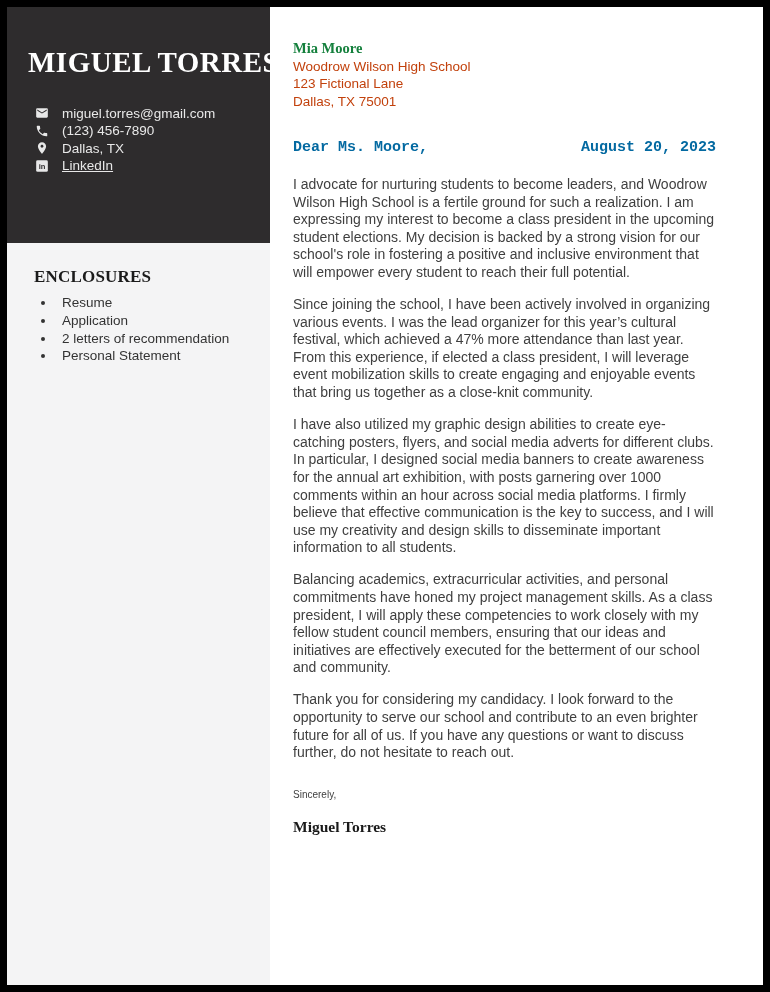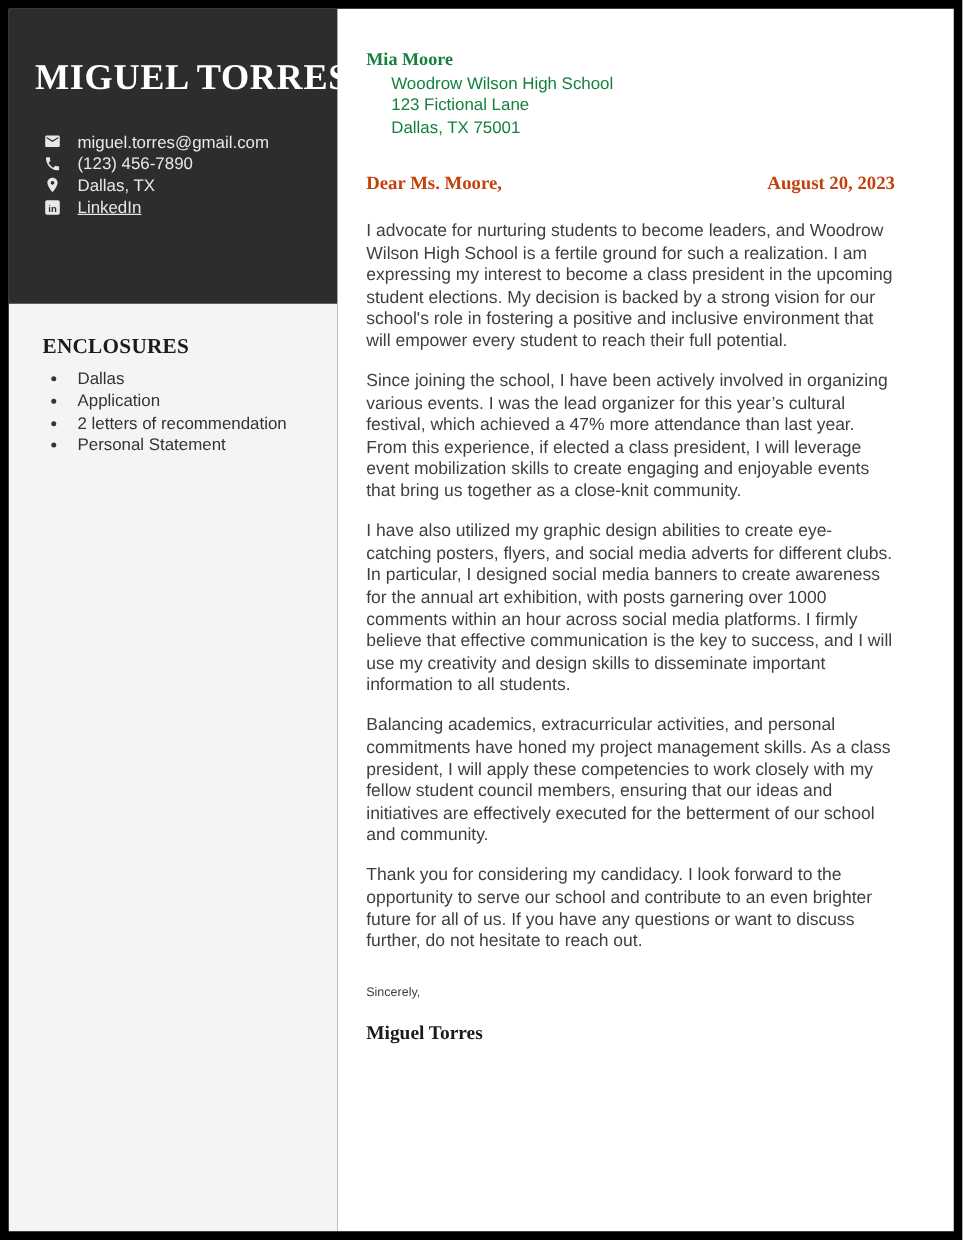--- a/index.html
+++ b/index.html
@@ -94,34 +94,33 @@
   .recipient-name {
     font-family: "Liberation Serif", serif;
     font-weight: bold;
     font-size: 14.5px;
     color: #15803d;
     line-height: 17.5px;
   }
   .recipient-line {
     font-size: 13.5px;
     line-height: 17.5px;
-    color: #15803d;
-    margin-left: 20px;
+    color: #c2410c;
   }
   .salutation-row {
     margin-top: 29px;
     display: flex;
     justify-content: space-between;
     align-items: baseline;
   }
   .salutation, .letter-date {
-    font-family: Liberation Serif, serif;
+    font-family: Liberation Mono, monospace;
     font-weight: bold;
     font-size: 15px;
-    color: #c2410c;
+    color: #0369a1;
   }
   .paragraphs { margin-top: 20px; }
   .paragraphs p {
     font-size: 14px;
     line-height: 17.6px;
     margin-bottom: 14.5px;
     color: #3f3f3f;
   }
   .closing {
     margin-top: 27px;
@@ -178,21 +177,21 @@
               </svg>
           </span>
           <span class="contact-link">LinkedIn</span>
         </div>
       </div>
     </div>
 
     <div class="enclosures">
       <div class="enclosures-heading">ENCLOSURES</div>
       <ul class="enclosures-list">
-        <li>Dallas</li>
+        <li>Resume</li>
         <li>Application</li>
         <li>2 letters of recommendation</li>
         <li>Personal Statement</li>
       </ul>
     </div>
   </aside>
 
   <main class="letter">
     <div class="recipient-block">
       <div class="recipient-name">Mia Moore</div>

